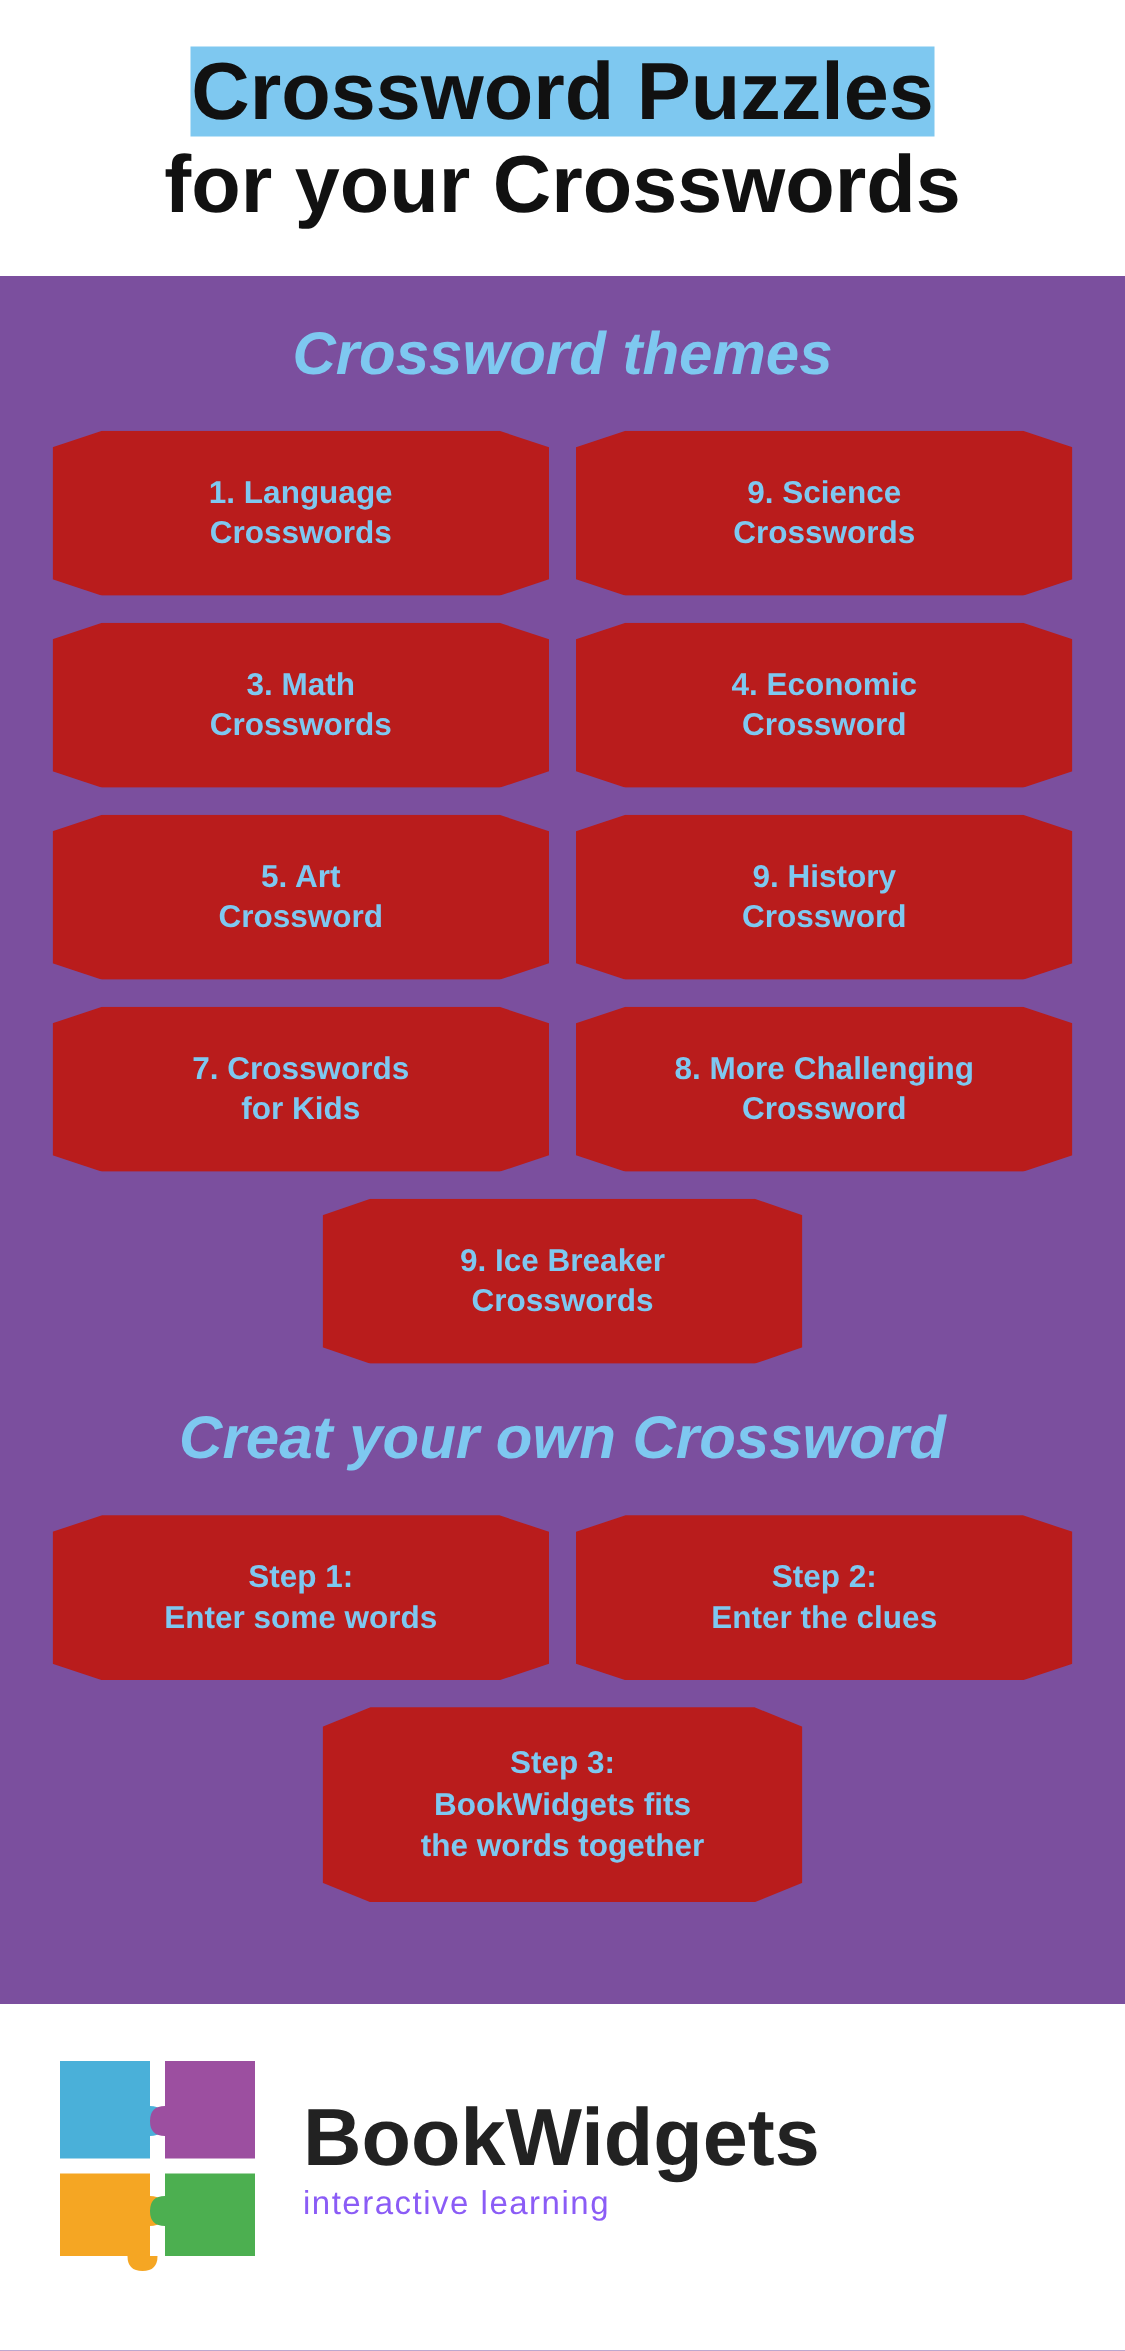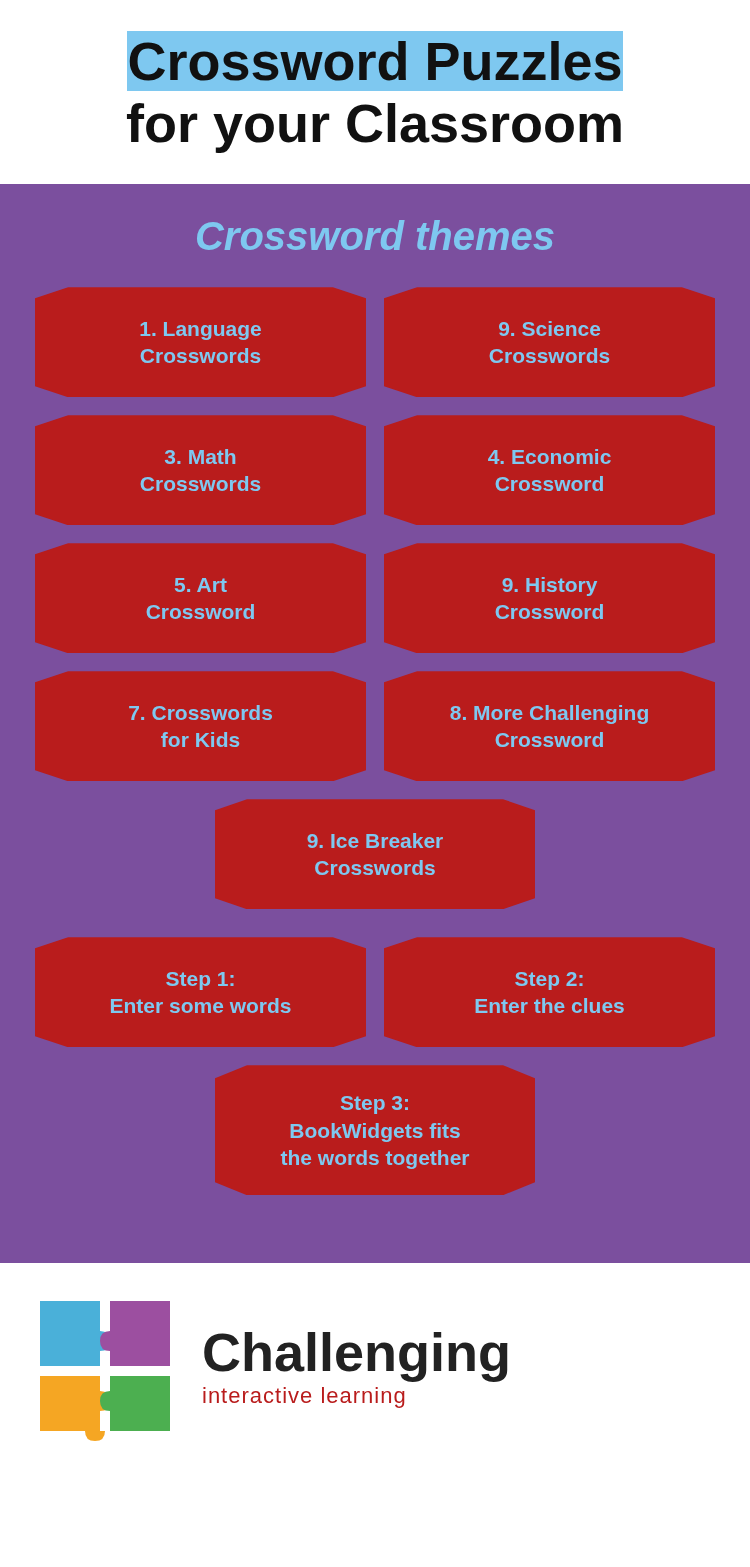--- a/index.html
+++ b/index.html
@@ -95,37 +95,37 @@
       flex-direction: column;
     }
     .footer-brand {
       font-size: 54px;
       font-weight: 900;
       color: #222;
       line-height: 1.1;
     }
     .footer-sub {
       font-size: 22px;
-      color: #b91c1c;
+      color: #8b5cf6;
       letter-spacing: 1px;
     }
 
     
     .puzzle-logo {
       width: 150px;
       height: 150px;
     }
   </style>
 </head>
 <body>
 
 <div class="header">
   <h1>
     <span class="highlight">Crossword Puzzles</span><br>
-    <span>for your Classroom</span>
+    <span>for your Crosswords</span>
   </h1>
 </div>
 
 <div class="purple-section">
 
   <div class="section-title">Crossword themes</div>
 
   <div class="grid">
     <button class="btn-item">
       <span style="white-space:pre-line">1. Language
@@ -171,20 +171,21 @@
   </div>
 
   <div class="grid-single">
     <button class="btn-item btn-item-center">
       <span style="white-space:pre-line">9. Ice Breaker
 Crosswords</span>
     </button>
   </div>
 
   <div class="create-section">
+    <div class="section-title">Creat your own Crossword</div>
 
     <div class="grid">
       <button class="btn-item">
         <span style="white-space:pre-line">Step 1:
 Enter some words</span>
       </button>
       <button class="btn-item">
         <span style="white-space:pre-line">Step 2:
 Enter the clues</span>
       </button>
@@ -212,16 +213,16 @@
     <path d="M10 85 L70 85 L70 140 L10 140 Z" fill="#f5a623"></path>
 
     <path d="M70 100 Q80 100 80 110 Q80 120 70 120" fill="#f5a623"></path>
 
     <path d="M80 85 Q80 85 80 85 L80 100 Q70 100 70 110 Q70 120 80 120 L80 140 L140 140 L140 85 Z" fill="#4caf50"></path>
 
     <path d="M55 140 Q55 150 65 150 Q75 150 75 140" fill="#f5a623"></path>
   </svg>
 
   <div class="footer-text">
-    <span class="footer-brand">Challenging</span>
+    <span class="footer-brand">BookWidgets</span>
     <span class="footer-sub">interactive learning</span>
   </div>
 </div>
 
 </body></html>

